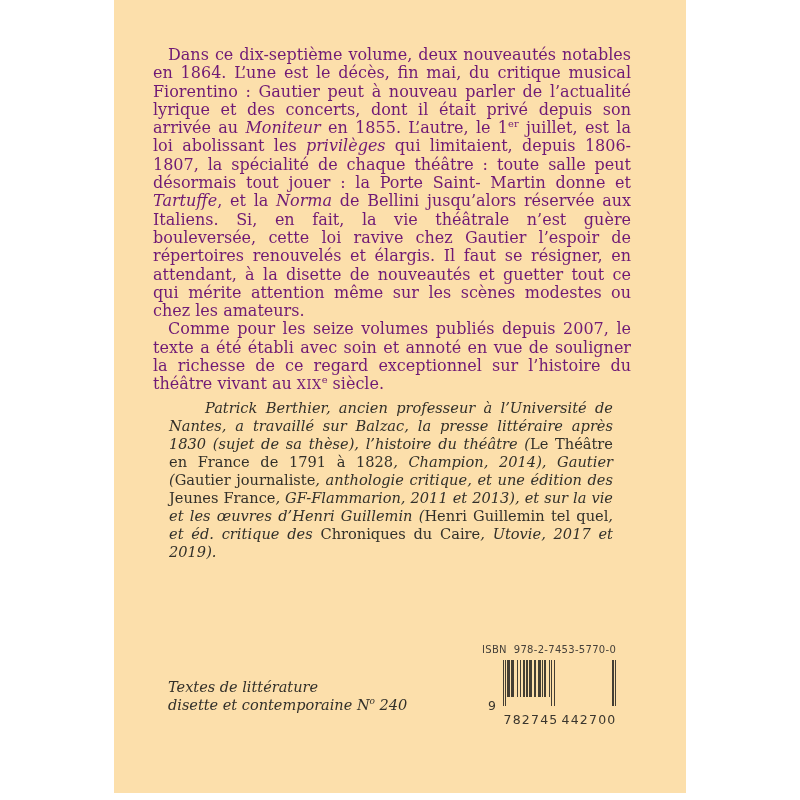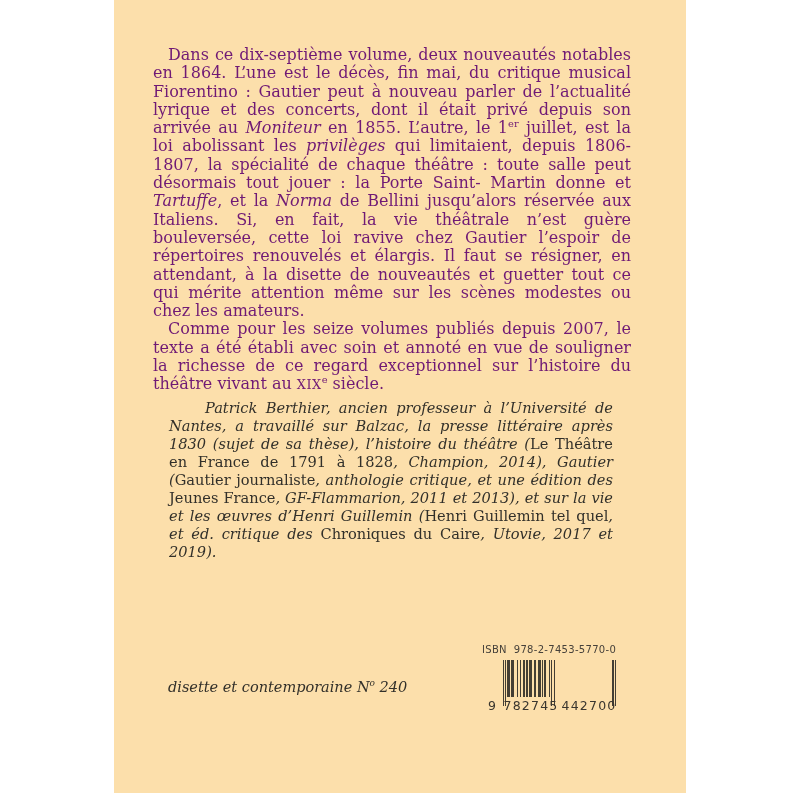--- a/index.html
+++ b/index.html
@@ -22,38 +22,39 @@
   .series div{white-space:nowrap;}
   .barcode-block{position:absolute;left:368px;top:644px;width:140px;}
   .isbn-label{position:absolute;left:0;top:0;width:140px;
               font-family:"DejaVu Sans", sans-serif;font-size:10px;
               letter-spacing:0.3px;color:#46413a;white-space:nowrap;}
   .bars{position:absolute;left:21px;top:16px;width:100px;height:46px;}
   .bars .bar{position:absolute;top:0;background:#443e34;}
   .digits-row{position:absolute;left:6px;top:54px;width:130px;display:flex;
               font-family:"DejaVu Sans", sans-serif;font-size:12.5px;color:#3a362e;}
   .digits-row .d0{width:14px;text-align:left;}
-  .digits-row .d1,.digits-row .d2{flex:1;text-align:center;letter-spacing:1.2px;}
+  .digits-row .d1,.digits-row .d2{flex:1;text-align:center;letter-spacing:1.2px;margin-top:14px;}
 </style>
 </head>
 <body>
 
 <div class="page">
   <div class="cover">
 
     <div class="main-text">
       <p><span>Dans ce dix-septième volume, deux nouveautés notables en 1864. L’une est le décès, fin mai, du critique musical Fiorentino&nbsp;: Gautier peut à nouveau parler de l’actualité lyrique et des concerts, dont il était privé depuis son arrivée au </span><span class="seg-i">Moniteur</span><span> en 1855. L’autre, le 1</span><span class="seg-sup">er</span><span> juillet, est la loi abolissant les </span><span class="seg-i">privilèges</span><span> qui limitaient, depuis 1806-1807, la spécialité de chaque théâtre&nbsp;: toute salle peut désormais tout jouer&nbsp;: la Porte Saint- Martin donne et </span><span class="seg-i">Tartuffe</span><span>, et la </span><span class="seg-i">Norma</span><span> de Bellini jusqu’alors réservée aux Italiens. Si, en fait, la vie théâtrale n’est guère bouleversée, cette loi ravive chez Gautier l’espoir de répertoires renouvelés et élargis. Il faut se résigner, en attendant, à la disette de nouveautés et guetter tout ce qui mérite attention même sur les scènes modestes ou chez les amateurs.</span></p>
       <p><span>Comme pour les seize volumes publiés depuis 2007, le texte a été établi avec soin et annoté en vue de souligner la richesse de ce regard exceptionnel sur l’histoire du théâtre vivant au </span><span class="seg-sc">xix</span><span class="seg-sup">e</span><span> siècle.</span></p>
     </div>
 
     <div class="bio-text">
       <p><span>Patrick Berthier, ancien professeur à l’Université de Nantes, a travaillé sur Balzac, la presse littéraire après 1830 (sujet de sa thèse), l’histoire du théâtre (</span><span class="seg-r">Le Théâtre en France de 1791 à 1828</span><span>, Champion, 2014), Gautier (</span><span class="seg-r">Gautier journaliste</span><span>, anthologie critique, et une édition des </span><span class="seg-r">Jeunes France</span><span>, GF-Flammarion, 2011 et 2013), et sur la vie et les œuvres d’Henri Guillemin (</span><span class="seg-r">Henri Guillemin tel quel</span><span>, et éd. critique des </span><span class="seg-r">Chroniques du Caire</span><span>, Utovie, 2017 et 2019).</span></p>
     </div>
 
     <div class="series">
+      <div><span>Textes de littérature</span></div>
       <div><span>disette et contemporaine N</span><span class="seg-sup">o</span><span>&nbsp;240</span></div>
     </div>
 
     <div class="barcode-block">
       <div class="isbn-label">ISBN&nbsp; 978-2-7453-5770-0</div>
       <div class="bars" id="ean-bars">
           <div class="bar" style="left: 0px; width: 1.05px; height: 46px; background: rgb(68, 62, 52);"></div>
           <div class="bar" style="left: 2.11px; width: 1.05px; height: 46px; background: rgb(68, 62, 52);"></div>
           <div class="bar" style="left: 4.21px; width: 3.16px; height: 37px; background: rgb(68, 62, 52);"></div>
           <div class="bar" style="left: 8.42px; width: 2.11px; height: 37px; background: rgb(68, 62, 52);"></div>

